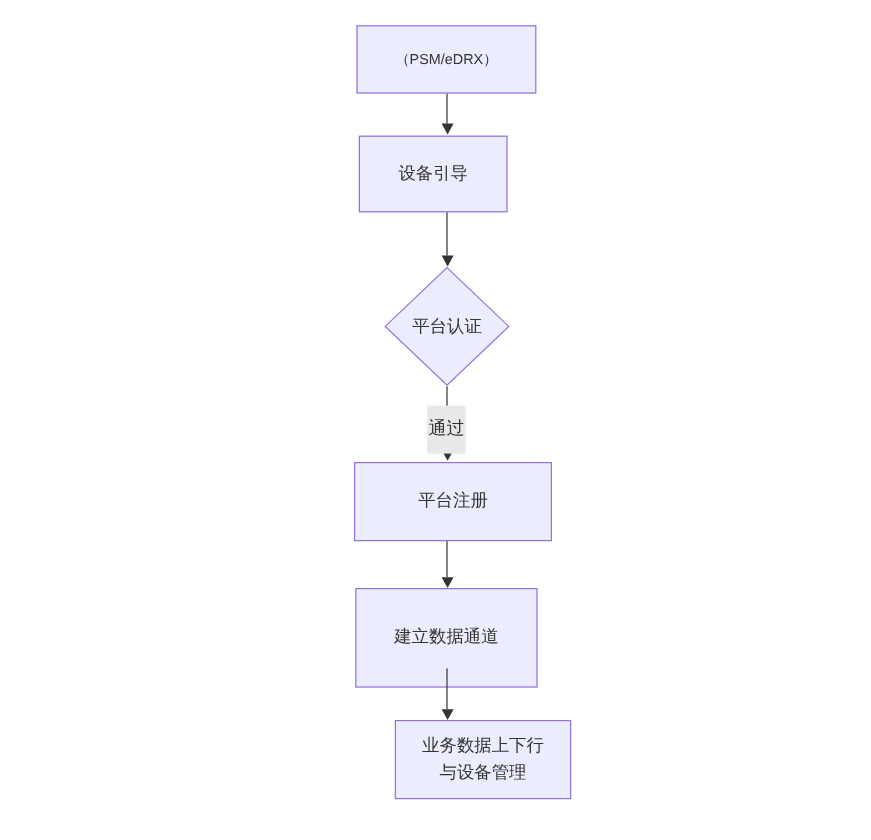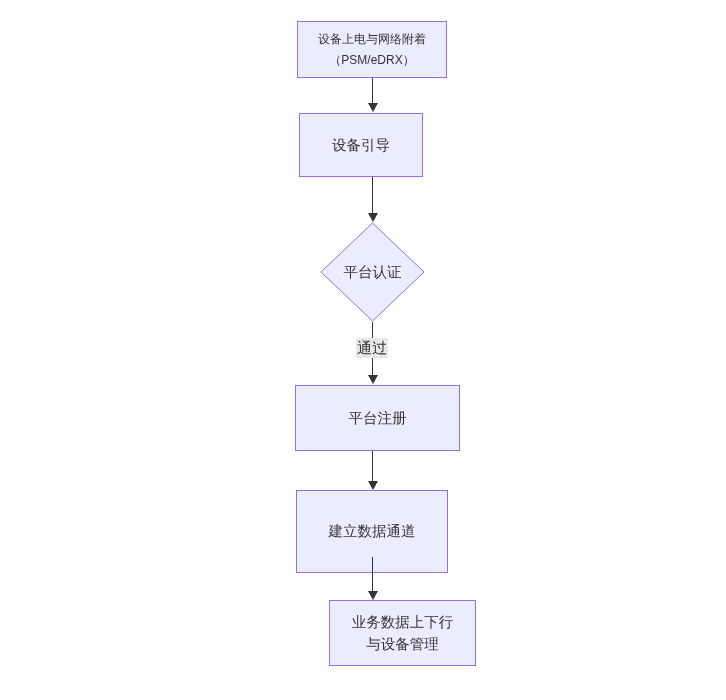--- a/index.html
+++ b/index.html
@@ -71,31 +71,30 @@
     color: var(--text, #333333);
     font-size: 14.5px;
   }
   .edge-label {
     position: absolute;
     transform: translateX(-50%);
     background: var(--edge-label-bg, #e8e8e8);
     color: var(--text, #333333);
     font-size: 15px;
     line-height: 20px;
-    padding: 0 1px;
+    padding: 10px 1px;
     white-space: nowrap;
   }
 </style>
 </head>
 <body>
 
 <div class="canvas">
 
   <div class="node small-text" style="left:297px; top:21px; width:150px; height:57px;">
-    <span>设备上电与网络附着</span>
     <span>（PSM/eDRX）</span>
   </div>
 
   <div class="arrow" style="left:367px; top:78px; height:34px;">
     <div class="shaft"></div>
     <div class="head"></div>
   </div>
 
   <div class="node" style="left:299px; top:113px; width:124px; height:64px;">
     <span>设备引导</span>

